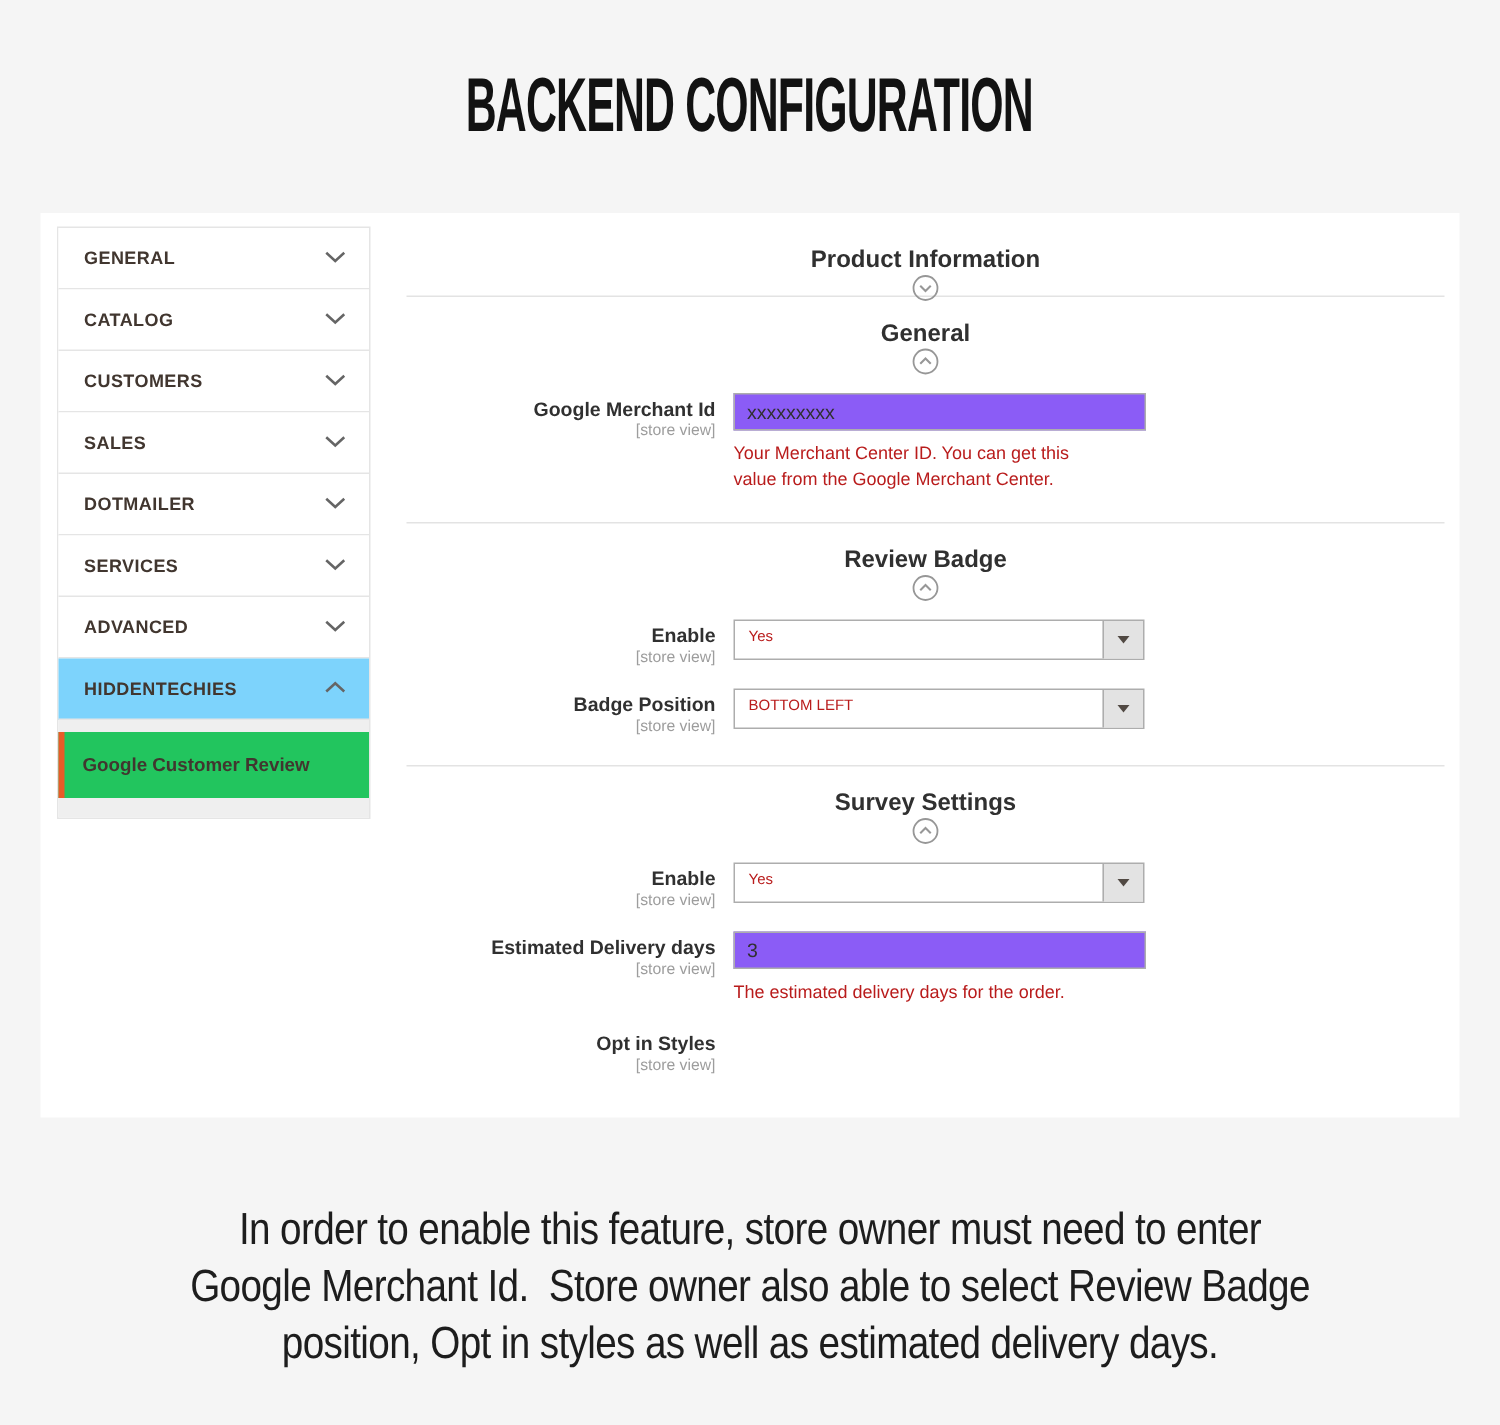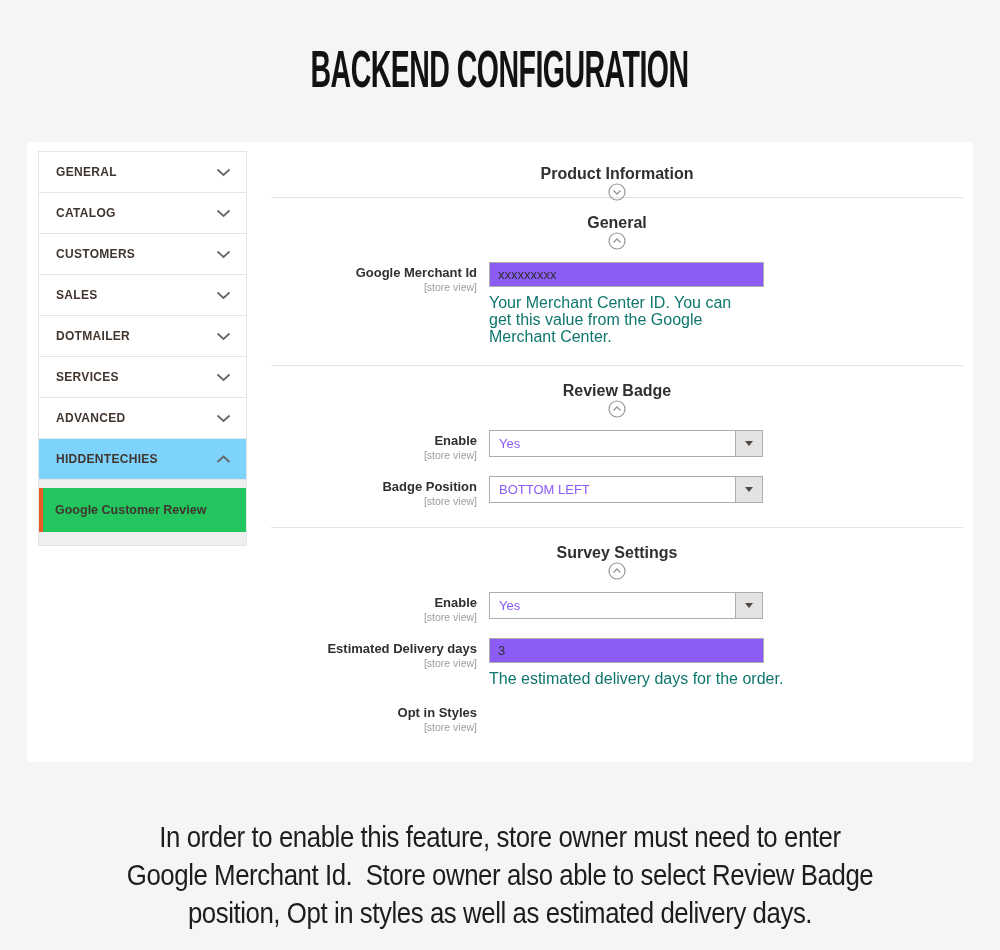--- a/index.html
+++ b/index.html
@@ -86,33 +86,33 @@
     background: #8b5cf6;
     display: block;
   }
   .select {
     width: 274px; height: 27px;
     border: 1px solid #adadad;
     background: #fff;
     display: flex; align-items: stretch; justify-content: space-between;
     cursor: pointer;
   }
-  .select-value { font-size: 13px; color: #8b5cf6; padding: 5px 0 0 9px; }
+  .select-value { font-size: 10px; color: #b91c1c; padding: 5px 0 0 9px; }
   .select-btn {
     width: 27px; flex: none;
     background: #e3e3e3; border-left: 1px solid #adadad;
     display: flex; align-items: center; justify-content: center;
   }
   .select-arrow {
     width: 0; height: 0;
     border-left: 4px solid transparent;
     border-right: 4px solid transparent;
     border-top: 5px solid #514943;
   }
-  .note { font-size: 16px; color: #0f766e; margin-top: 7px; line-height: 17px; }
+  .note { font-size: 12px; color: #b91c1c; margin-top: 7px; line-height: 17px; }
   .note-narrow { max-width: 252px; }
 
   
   .footer-wrap { text-align: center; margin-top: 56px; }
   .footer-inner {
     display: inline-block;
     transform: scaleX(0.86);
     transform-origin: center;
   }
   .footer-line {

